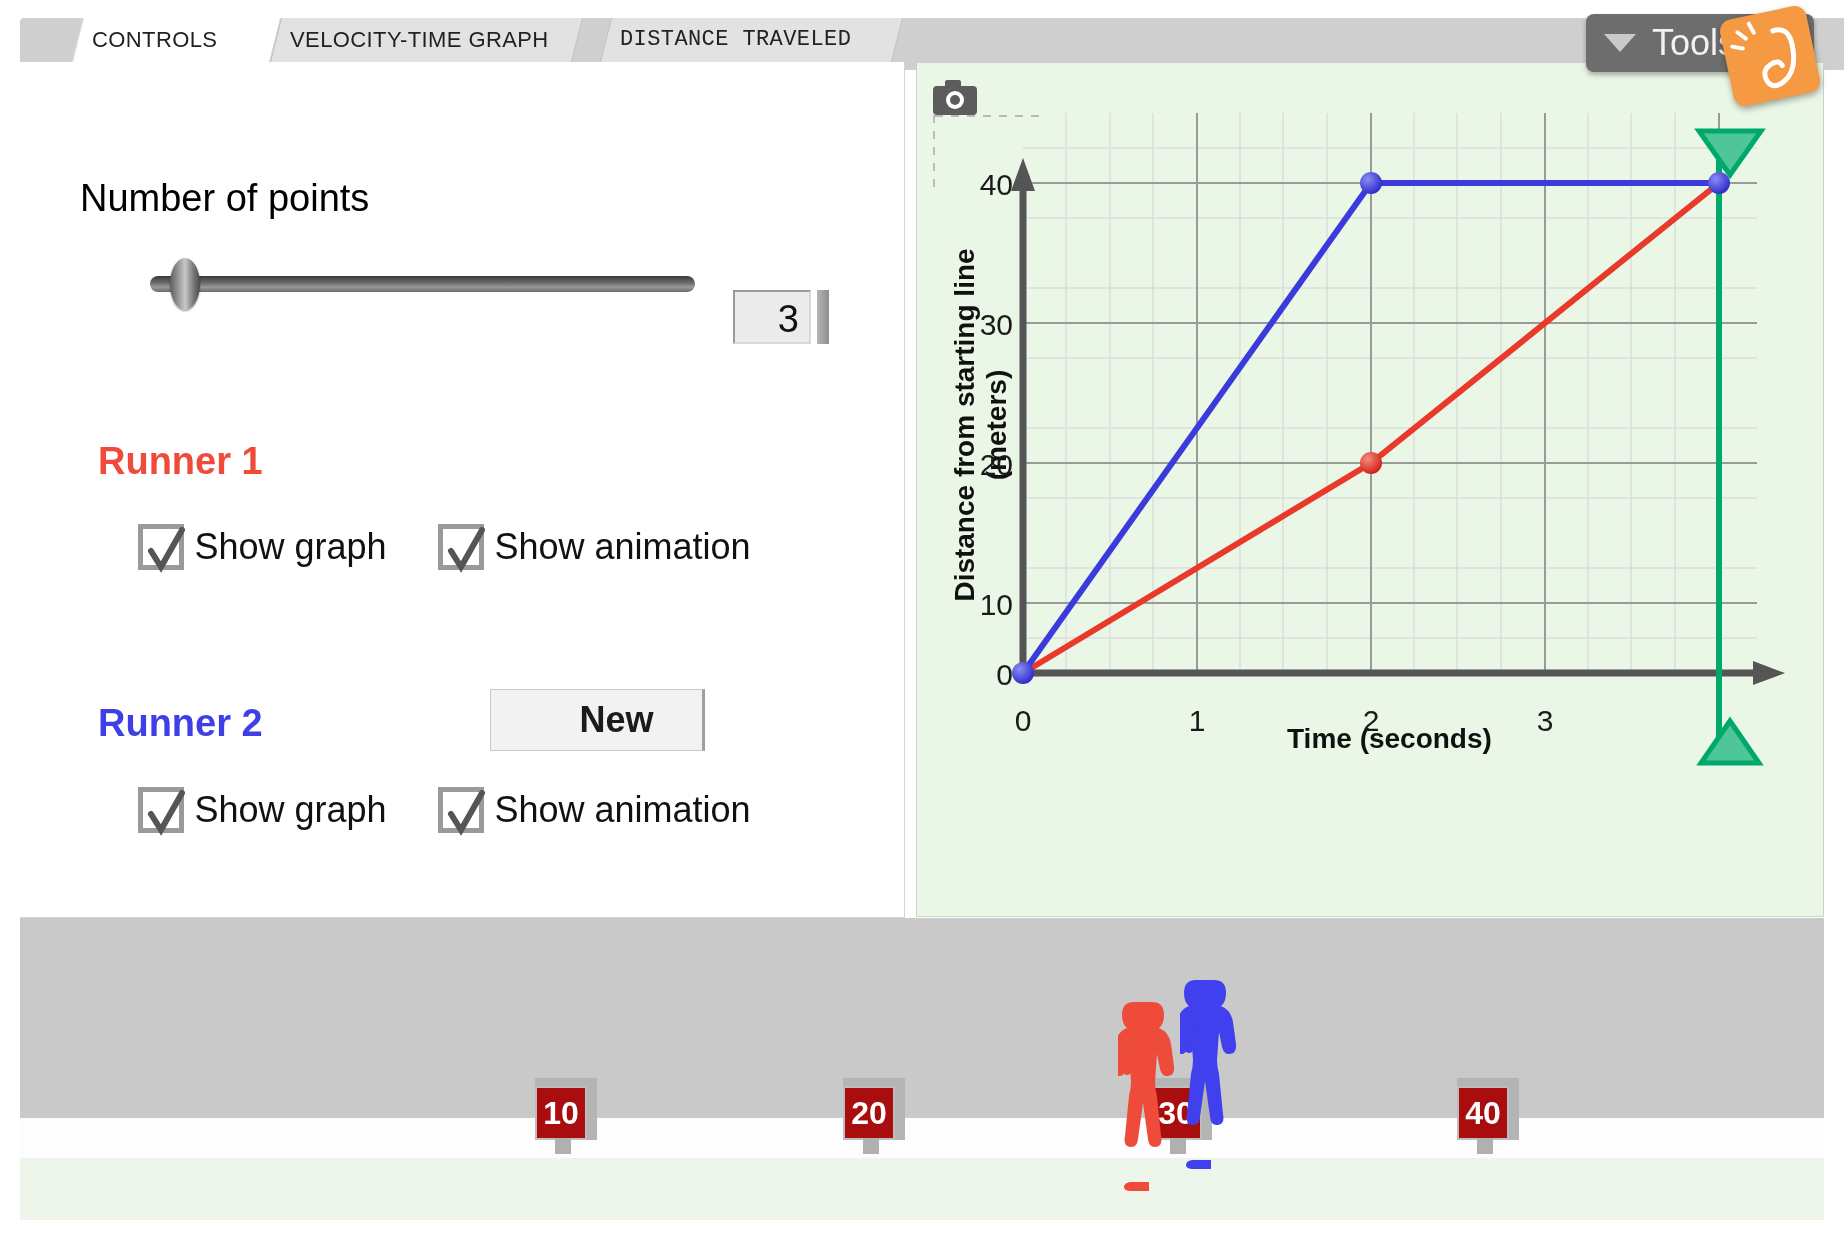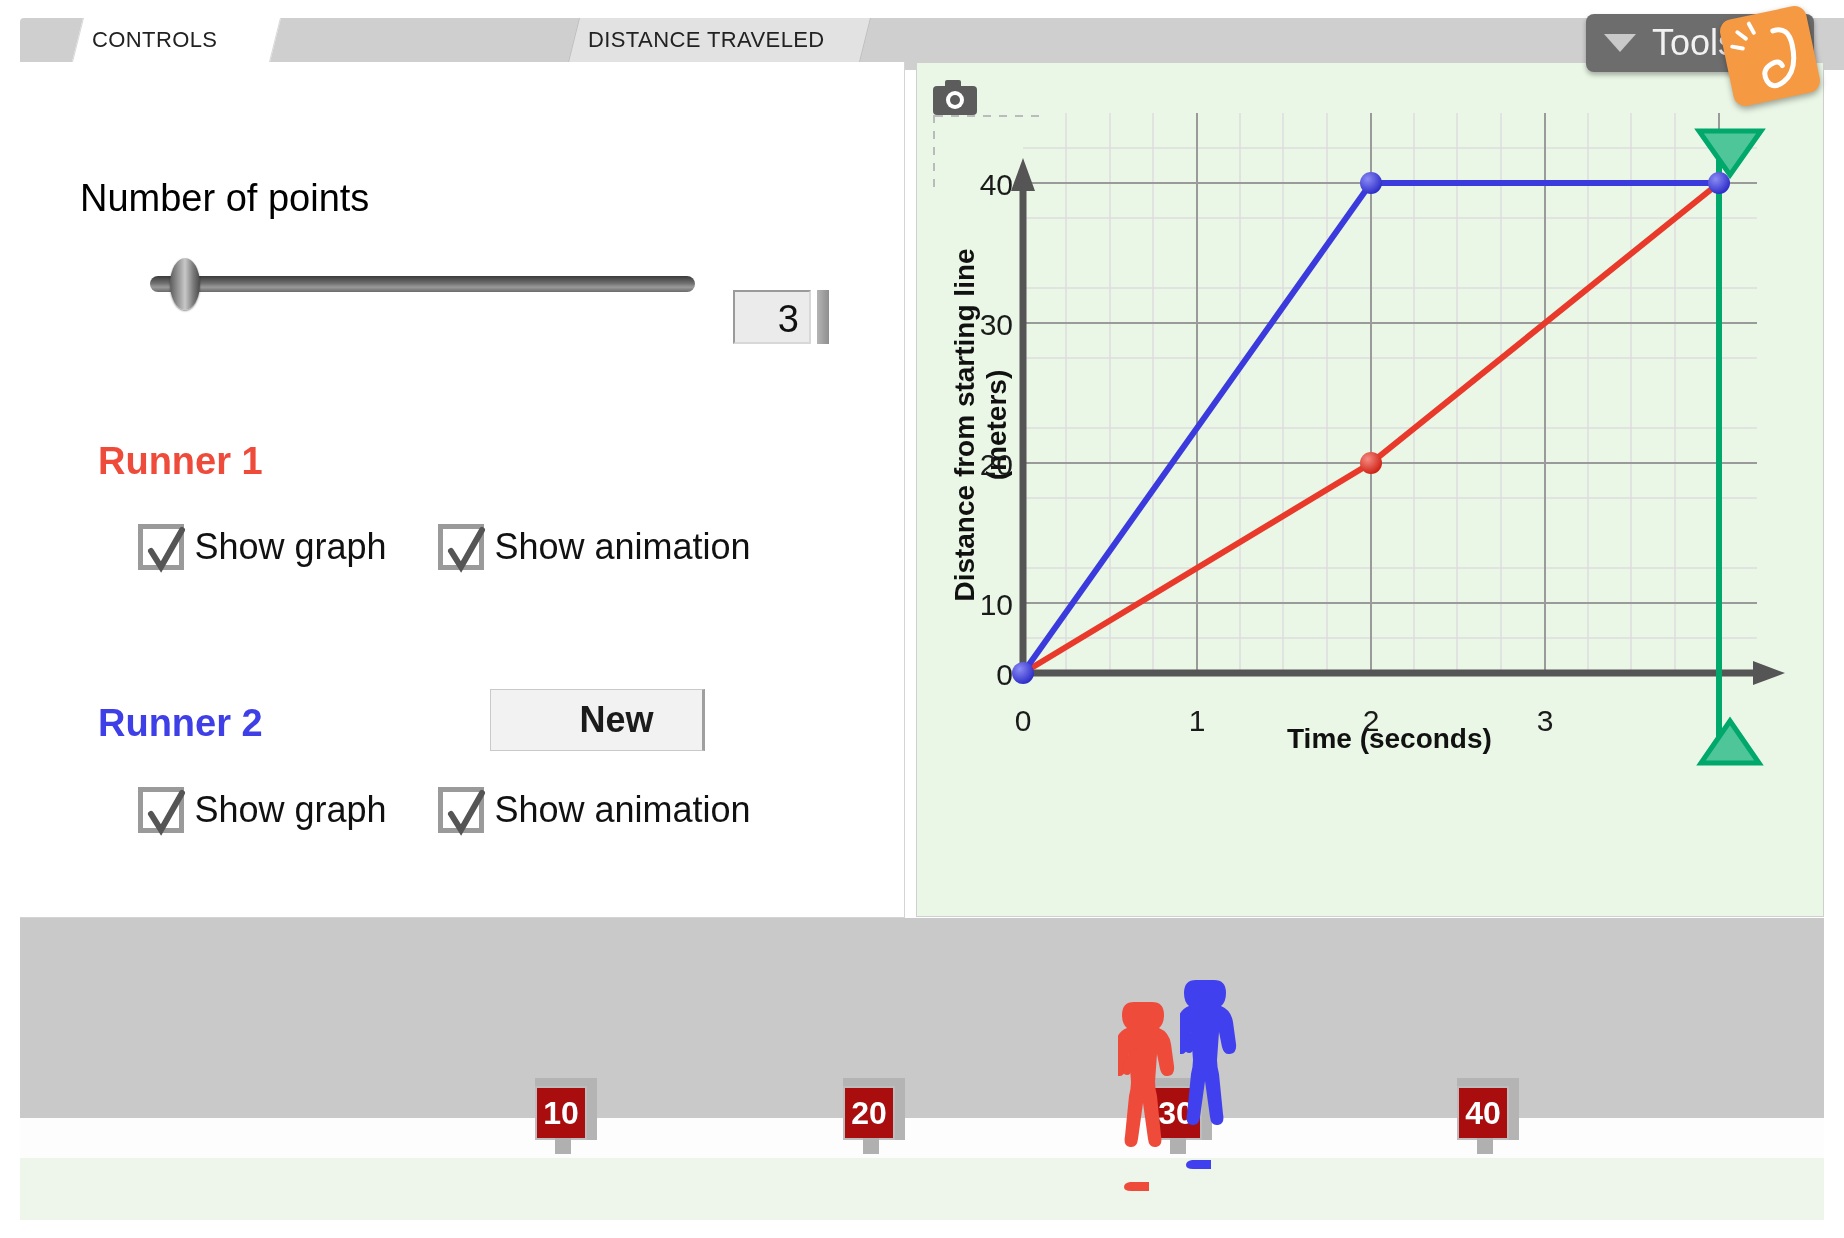--- a/index.html
+++ b/index.html
@@ -102,21 +102,25 @@
 </head>
 <body>
 
 <div id="app">
 
   <div id="tabstrip">
     <div class="tab active" style="left:52px;width:196px;">
       <div class="skew"></div>
       <span class="lbl">CONTROLS</span>
     </div>
-    <div class="tab" style="left:548px;width:290px;">
+    <div class="tab" style="left:250px;width:300px;">
+      <div class="skew"></div>
+      <span class="lbl">VELOCITY-TIME GRAPH</span>
+    </div>
+    <div class="tab" style="left:580px;width:290px;font-family:Liberation Mono, monospace;">
       <div class="skew"></div>
       <span class="lbl">DISTANCE TRAVELED</span>
     </div>
   </div>
 
   <div id="controls">
 
     <div id="pointsLabel">Number of points</div>
 
     <div id="sliderWrap">

